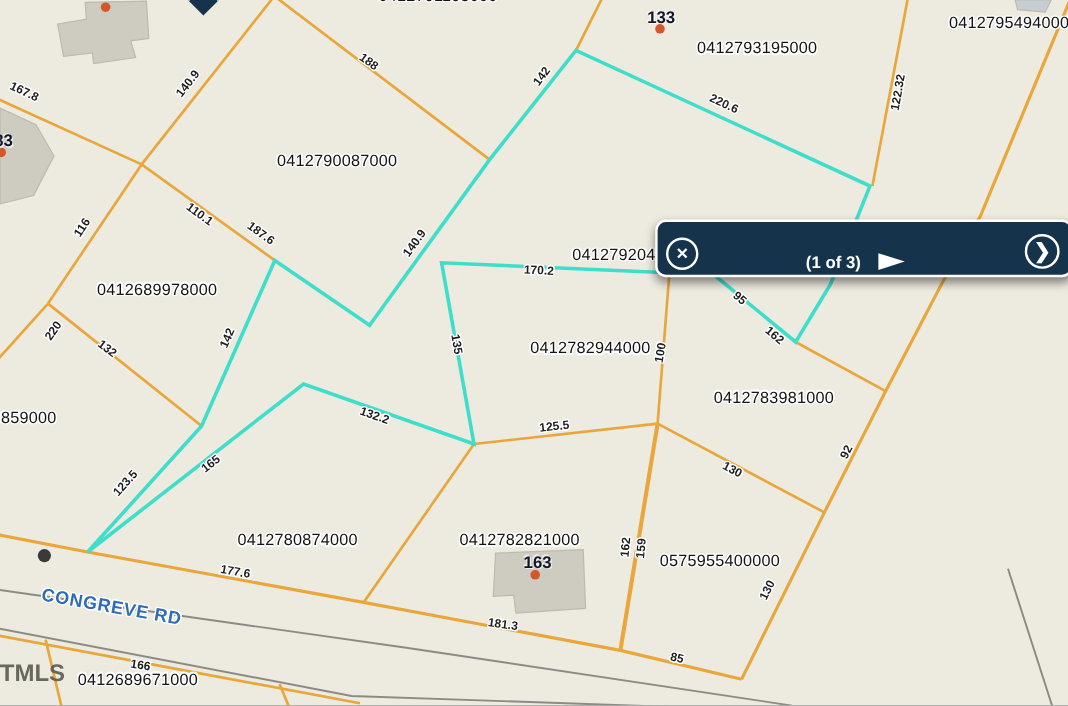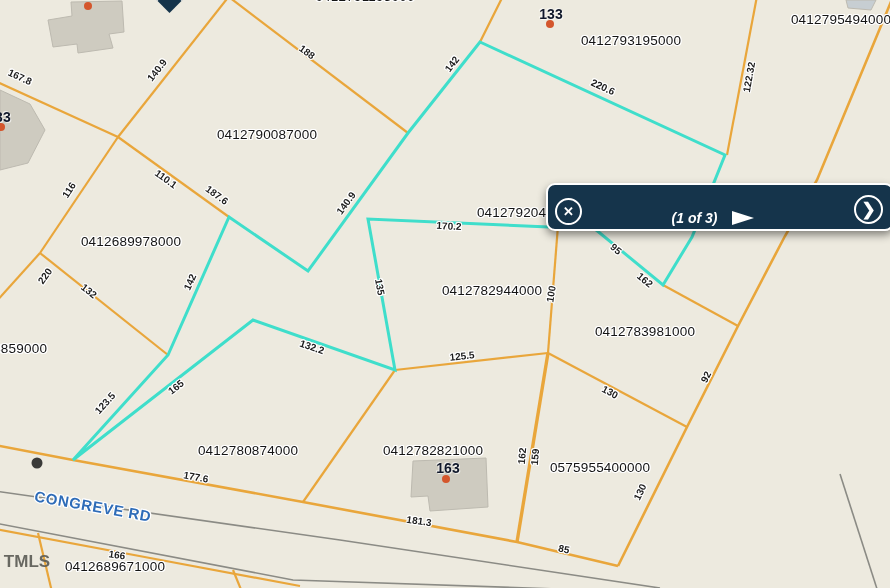--- a/index.html
+++ b/index.html
@@ -9,39 +9,39 @@
   }
   #map-svg{position:absolute;left:0;top:0;z-index:1;}
   .lbl{position:absolute;transform:translate(-50%,-50%);white-space:nowrap;z-index:2;
     text-shadow:1px 0 0 #fff,-1px 0 0 #fff,0 1px 0 #fff,0 -1px 0 #fff,
                 1px 1px 0 #fff,-1px -1px 0 #fff,1px -1px 0 #fff,-1px 1px 0 #fff;}
   .parcel-lbl{font-size:13.5px;font-weight:normal;color:#141414;letter-spacing:.2px;}
   .dim-lbl{font-size:10px;font-weight:bold;color:#1d1d1d;}
   .addr-lbl{font-size:14px;font-weight:bold;color:#0f172a;
     text-shadow:1px 1px 0 rgba(255,255,255,.65),-1px -1px 0 rgba(255,255,255,.65);}
   .road-lbl{font-size:15px;font-weight:bold;color:#2e6cb8;letter-spacing:.6px;}
-  .watermark{font-size:17px;font-weight:bold;color:#5a5a54;text-shadow:none;opacity:.9;}
+  .watermark{font-size:20px;font-weight:bold;color:#5a5a54;text-shadow:none;opacity:.9;}
   
   #popup{position:absolute;left:546px;top:183px;width:348px;height:48px;z-index:10;
     background:#15344b;border:2.5px solid #fff;border-radius:9px;box-sizing:border-box;
     box-shadow:0 4px 8px rgba(0,0,0,.45);}
   #popup-caret{position:absolute;left:160px;top:-10px;width:17px;height:17px;z-index:9;
     background:#15344b;border-left:2.5px solid #fff;border-top:2.5px solid #fff;
     transform:rotate(45deg);}
   .pop-circle{position:absolute;width:27px;height:27px;border:2.5px solid #fff;
     border-radius:50%;box-sizing:border-box;background:transparent;color:#fff;
     display:flex;align-items:center;justify-content:center;cursor:pointer;padding:0;}
   #pop-close{left:7px;top:13px;font-size:13px;font-weight:bold;line-height:1;}
   #pop-next{right:9px;top:10px;width:29px;height:29px;font-size:17px;font-weight:bold;line-height:1;}
   #pop-title{position:absolute;left:36px;right:50px;top:3px;text-align:center;
     color:#fff;font-size:18px;font-weight:bold;letter-spacing:.3px;
     text-shadow:1px 1px 2px rgba(0,0,0,.6);}
   #pop-sub{position:absolute;left:36px;right:50px;top:25px;display:flex;
     align-items:center;justify-content:center;gap:15px;color:#fff;}
-  #pop-page{font-size:14px;font-weight:bold;font-style:italic;}
+  #pop-page{font-size:14px;font-weight:bold;}
   #pop-play{width:0;height:0;border-top:7px solid transparent;border-bottom:7px solid transparent;
     border-left:22px solid #fff;}
 </style>
 </head>
 <body>
 
 <div id="stage">
   <svg id="map-svg" width="890" height="588" viewBox="0 0 890 588">
       <polygon points="48,20 72,16 71,2 122,1 124,32 109,34 113,48 78,53 77,44 53,47" fill="#cecbc0" stroke="#bdbab0" stroke-width="1"></polygon>
       <polygon points="0,90 30,104 45,130 28,163 0,170" fill="#cecbc0" stroke="#bdbab0" stroke-width="1"></polygon>
@@ -72,21 +72,21 @@
       <polyline points="503,-4 480,42" fill="none" stroke="#e9a63b" stroke-width="2.2"></polyline>
       <polygon points="480,42 408,133 308,271 229,217 168,355 73,460 253,320 395,370 368,219 595,229 663,285 692,237 725,155" fill="none" stroke="#3fdecb" stroke-width="3" stroke-linejoin="miter"></polygon>
       <circle cx="550" cy="24" r="4" fill="#d4562c"></circle>
       <circle cx="446" cy="479" r="4" fill="#d4562c"></circle>
       <circle cx="88" cy="6" r="4" fill="#d4562c"></circle>
       <circle cx="1" cy="127" r="4" fill="#d4562c"></circle>
       <circle cx="37" cy="463" r="5.5" fill="#3a3a38"></circle>
     </svg>
 
   <div id="labels">
-      <div class="lbl parcel-lbl" style="left: 267px; top: 134px;">0412790087000</div>
+      <div class="lbl parcel-lbl" style="left: 281px; top: 134px;">0412790087000</div>
       <div class="lbl parcel-lbl" style="left: 131px; top: 241px;">0412689978000</div>
       <div class="lbl parcel-lbl" style="left: 631px; top: 40px;">0412793195000</div>
       <div class="lbl parcel-lbl" style="left: 841px; top: 19px;">0412795494000</div>
       <div class="lbl parcel-lbl" style="left: 527px; top: 212px;">0412792041000</div>
       <div class="lbl parcel-lbl" style="left: 468px; top: 290px; margin-left: 24px;">0412782944000</div>
       <div class="lbl parcel-lbl" style="left: 645px; top: 331px;">0412783981000</div>
       <div class="lbl parcel-lbl" style="left: 600px; top: 467px;">0575955400000</div>
       <div class="lbl parcel-lbl" style="left: 248px; top: 417px; margin-top: 33px;">0412780874000</div>
       <div class="lbl parcel-lbl" style="left: 433px; top: 450px;">0412782821000</div>
       <div class="lbl parcel-lbl" style="left: 115px; top: 566px;">0412689671000</div>

